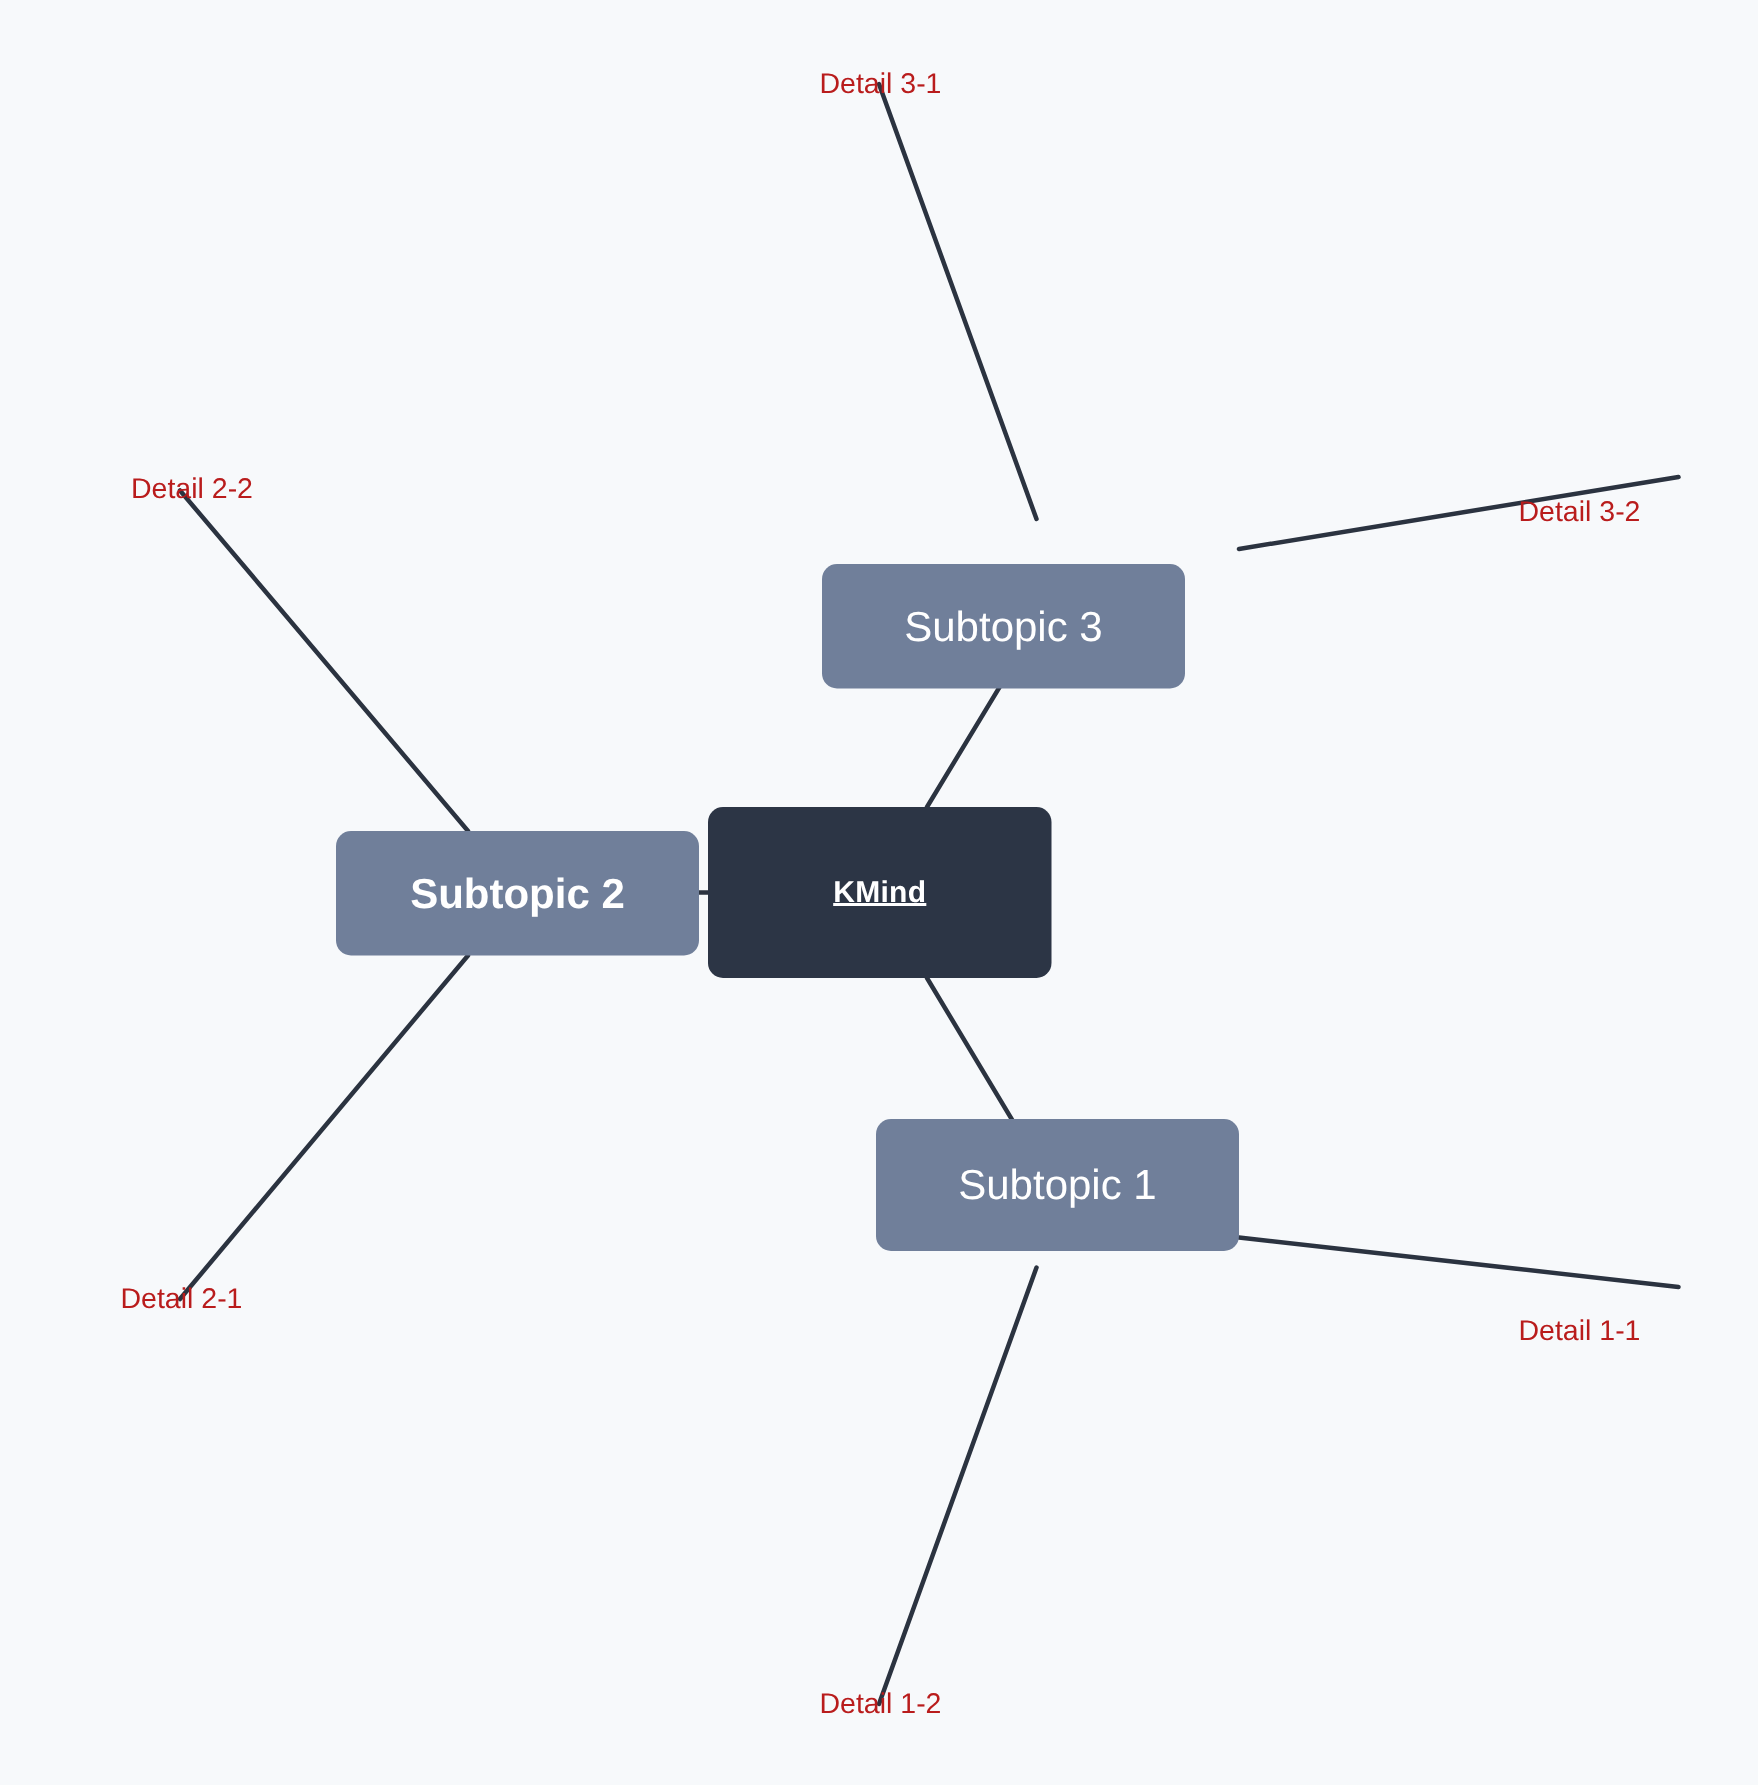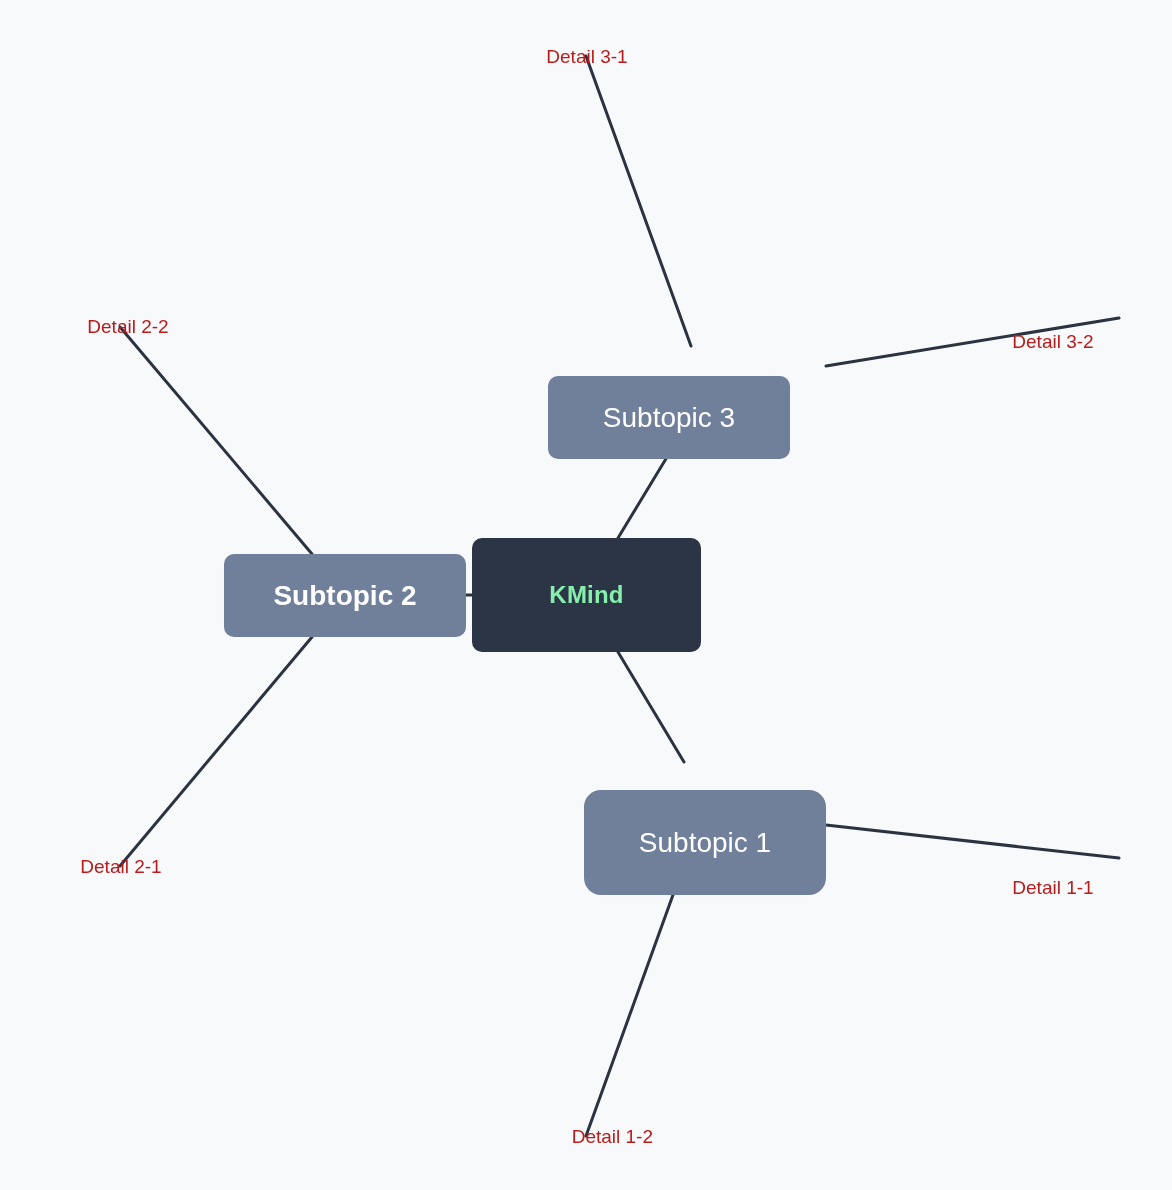--- a/index.html
+++ b/index.html
@@ -32,24 +32,25 @@
     position: absolute;
     display: flex;
     align-items: center;
     justify-content: center;
     box-sizing: border-box;
     border-radius: 10px;
     white-space: nowrap;
   }
   .node-root {
     background: #2c3545;
-    color: #86efac;
-    font-size: 24px;
+    color: #ffffff;
+    font-size: 20px;
     font-weight: bold;
     letter-spacing: 0.2px;
+    text-decoration: underline;
   }
   .node-branch {
     background: #707f9a;
     color: #ffffff;
     font-size: 28px;
     font-weight: normal;
   }
   .node-leaf {
     background: transparent;
     color: #b91c1c;
@@ -82,36 +83,36 @@
   <div id="node-layer">
       <div class="node node-root" style="left: 472px; top: 538px; width: 229px; height: 114px;">
         <span class="node-label">KMind</span>
       </div>
       <div class="node node-branch" style="left: 548px; top: 346px; width: 242px; height: 83px; margin-top: 30px;">
         <span class="node-label">Subtopic 3</span>
       </div>
       <div class="node node-branch" style="left: 224px; top: 554px; width: 242px; height: 83px; font-weight: bold;">
         <span class="node-label">Subtopic 2</span>
       </div>
-      <div class="node node-branch" style="left: 584px; top: 790px; width: 242px; height: 105px; border-radius: 17px;">
+      <div class="node node-branch" style="left: 584px; top: 746px; width: 242px; height: 88px;">
         <span class="node-label">Subtopic 1</span>
       </div>
       <div class="node node-leaf" style="left: 521px; top: 39px; width: 132px; height: 34px;">
         <span class="node-label">Detail 3-1</span>
       </div>
       <div class="node node-leaf" style="left: 987px; top: 324px; width: 132px; height: 34px;">
         <span class="node-label">Detail 3-2</span>
       </div>
       <div class="node node-leaf" style="left: 62px; top: 309px; width: 132px; height: 34px;">
         <span class="node-label">Detail 2-2</span>
       </div>
       <div class="node node-leaf" style="left: 55px; top: 849px; width: 132px; height: 34px;">
         <span class="node-label">Detail 2-1</span>
       </div>
       <div class="node node-leaf" style="left: 987px; top: 849px; width: 132px; height: 34px; margin-top: 21px;">
         <span class="node-label">Detail 1-1</span>
       </div>
-      <div class="node node-leaf" style="left: 521px; top: 1119px; width: 132px; height: 34px; justify-content: flex-end;">
+      <div class="node node-leaf" style="left: 521px; top: 1119px; width: 132px; height: 34px;">
         <span class="node-label">Detail 1-2</span>
       </div>
     </div>
 
 </div>
 
 </body></html>

